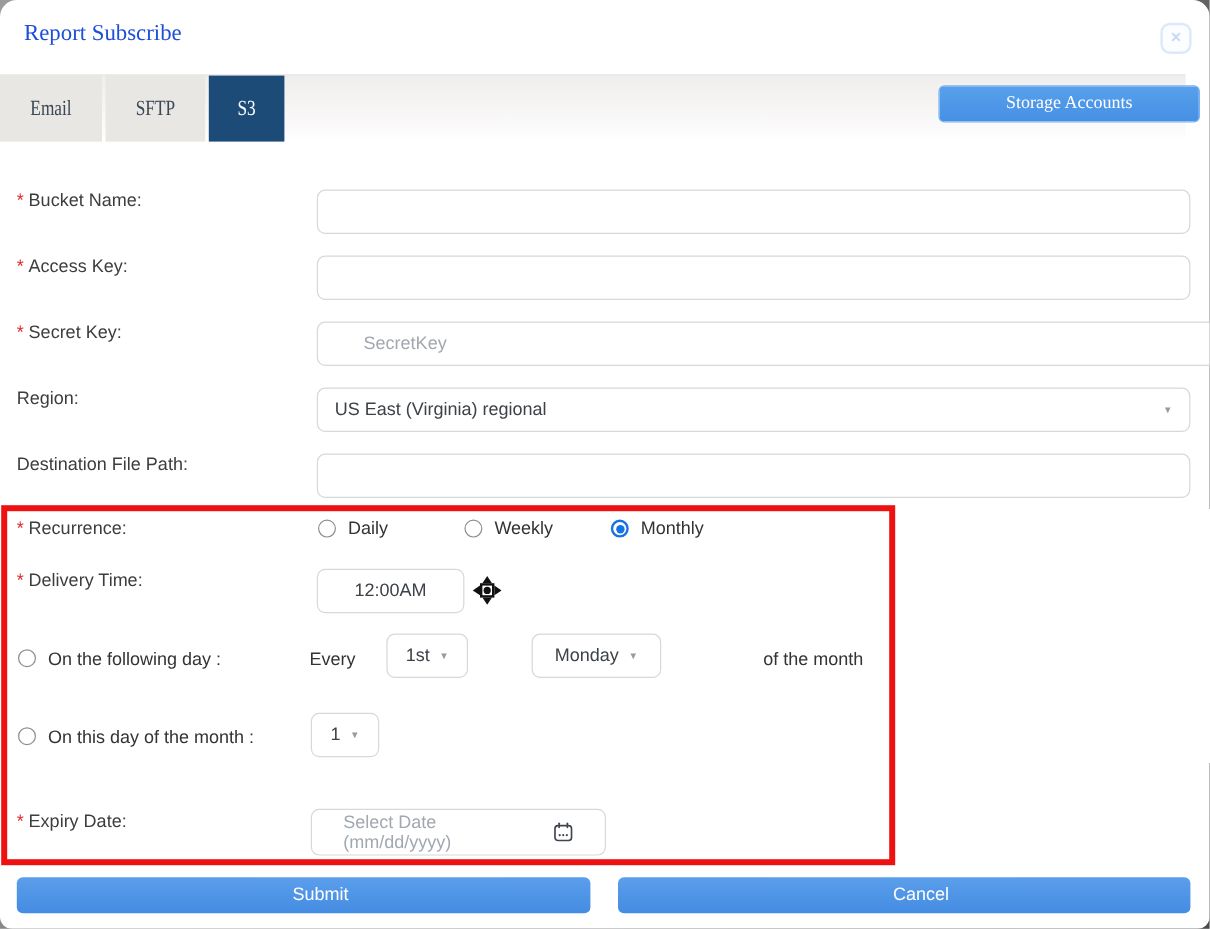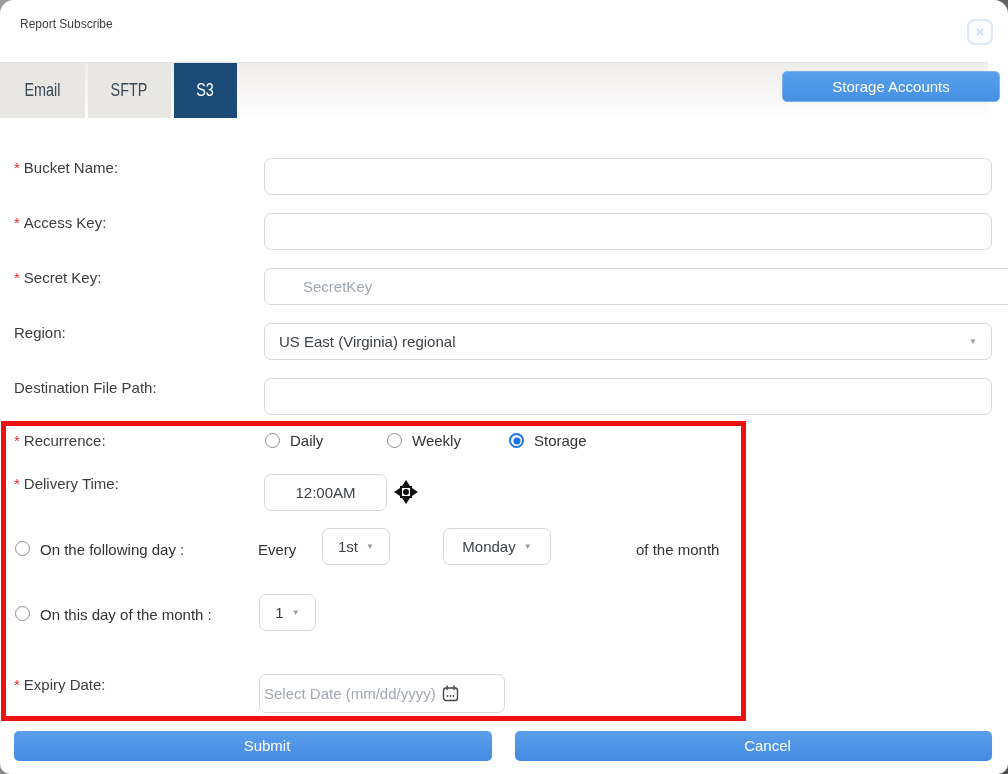--- a/index.html
+++ b/index.html
@@ -7,32 +7,33 @@
   body {
     font-family:"Liberation Sans", sans-serif;
     background:linear-gradient(115deg,#9c9c9c 0%,#7b7b7b 45%,#4c4c4c 100%);
     overflow:hidden;
   }
   .dialog {
     position:relative; width:1008px; height:774px; background:#ffffff;
     border-radius:14px 14px 10px 10px; overflow:hidden;
   }
   
-  .hdr-title { position:absolute; left:20px; top:17px; font-size:12px; color:#404040; }
+  .hdr-title { position:absolute; left:20px; top:17px; font-size:19px; color:#1d4ed8;font-family:Liberation Serif, serif; }
   .close-btn {
     position:absolute; left:967px; top:19px; width:26px; height:26px;
     border:2px solid #dde9fb; border-radius:8px; background:#fbfdff;
     color:#c7daf6; font-size:15px; font-weight:bold; text-align:center; line-height:22px;
     cursor:pointer;
   }
   
   .tabbar {
     position:absolute; left:0; top:62px; width:988px; height:55px;
     background:linear-gradient(180deg,#f0eeec 0%,#fbfafa 80%,#ffffff 100%);
     border-top:1px solid #e2e0de;
+    font-family:Liberation Serif, serif;
   }
   .tab {
     position:absolute; top:0; height:55px; background:#e9e7e4; color:#3a4754;
     font-size:18px; display:flex; align-items:center; justify-content:center; cursor:pointer;
   }
   .tab span { display:inline-block; transform:scaleX(.8); }
   .tab.active { background:#1d4b77; color:#ffffff; }
   .tab-email { left:0; width:85px; }
   .tab-sftp  { left:88px; width:83px; }
   .tab-s3    { left:174px; width:63px; }
@@ -125,21 +126,21 @@
   <div class="hl-rect"></div>
 
   <div class="lbl" style="left:14px; top:432px;"><span class="req">*</span><span>Recurrence:</span></div>
   <span class="radio" style="left:265px; top:433px;"></span>
   <div class="rlabel" style="left:290px; top:432px;">Daily</div>
   <span class="radio" style="left:387px; top:433px;"></span>
   <div class="rlabel" style="left:412px; top:432px;">Weekly</div>
   <span class="radio selected" style="left:509px; top:433px;">
       <span class="dot"></span>
     </span>
-  <div class="rlabel" style="left:534px; top:432px;">Storage</div>
+  <div class="rlabel" style="left:534px; top:432px;">Monthly</div>
 
   <div class="lbl" style="left:14px; top:475px;"><span class="req">*</span><span>Delivery Time:</span></div>
   <input class="tin" style="left: 264px; top: 474px; width: 123px; height: 37px; text-align: center;" value="12:00AM">
   <svg class="icon-abs" style="left:394px; top:480px;" width="24" height="24" viewBox="0 0 24 24">
     <polygon points="12,0 16,6 8,6" fill="#111"></polygon>
     <polygon points="12,24 16,18 8,18" fill="#111"></polygon>
     <polygon points="0,12 6,8 6,16" fill="#111"></polygon>
     <polygon points="24,12 18,8 18,16" fill="#111"></polygon>
     <rect x="6" y="6" width="12" height="12" fill="#111"></rect>
     <rect x="8" y="8" width="8" height="8" fill="#fff"></rect>
@@ -160,21 +161,21 @@
   <div class="rlabel" style="left:636px; top:541px;">of the month</div>
 
   <span class="radio" style="left:15px; top:606px;"></span>
   <div class="rlabel" style="left:40px; top:606px;">On this day of the month :</div>
   <div class="selbox" style="left:259px; top:594px; width:57px; height:37px;">
     <span>1</span>
     <span class="caret">▼</span>
   </div>
 
   <div class="lbl" style="left:14px; top:676px;"><span class="req">*</span><span>Expiry Date:</span></div>
-  <div class="selbox" style="left:259px; top:674px; width:246px; height:39px; justify-content:flex-start; padding:0 4px; gap:6px;">
+  <div class="selbox" style="left:259px; top:674px; width:246px; height:39px; justify-content:flex-start; padding:0 26px; gap:6px;">
     <span style="color:#a2a8b0;">Select Date (mm/dd/yyyy)</span>
     <svg width="17" height="17" viewBox="0 0 17 17">
       <rect x="1.5" y="3" width="14" height="12.5" rx="2.5" fill="none" stroke="#3f454d" stroke-width="1.4"></rect>
       <line x1="5" y1="1" x2="5" y2="4.5" stroke="#3f454d" stroke-width="1.4" stroke-linecap="round"></line>
       <line x1="12" y1="1" x2="12" y2="4.5" stroke="#3f454d" stroke-width="1.4" stroke-linecap="round"></line>
       <circle cx="5.5" cy="11" r="0.9" fill="#3f454d"></circle>
       <circle cx="8.5" cy="11" r="0.9" fill="#3f454d"></circle>
       <circle cx="11.5" cy="11" r="0.9" fill="#3f454d"></circle>
     </svg>
   </div>

